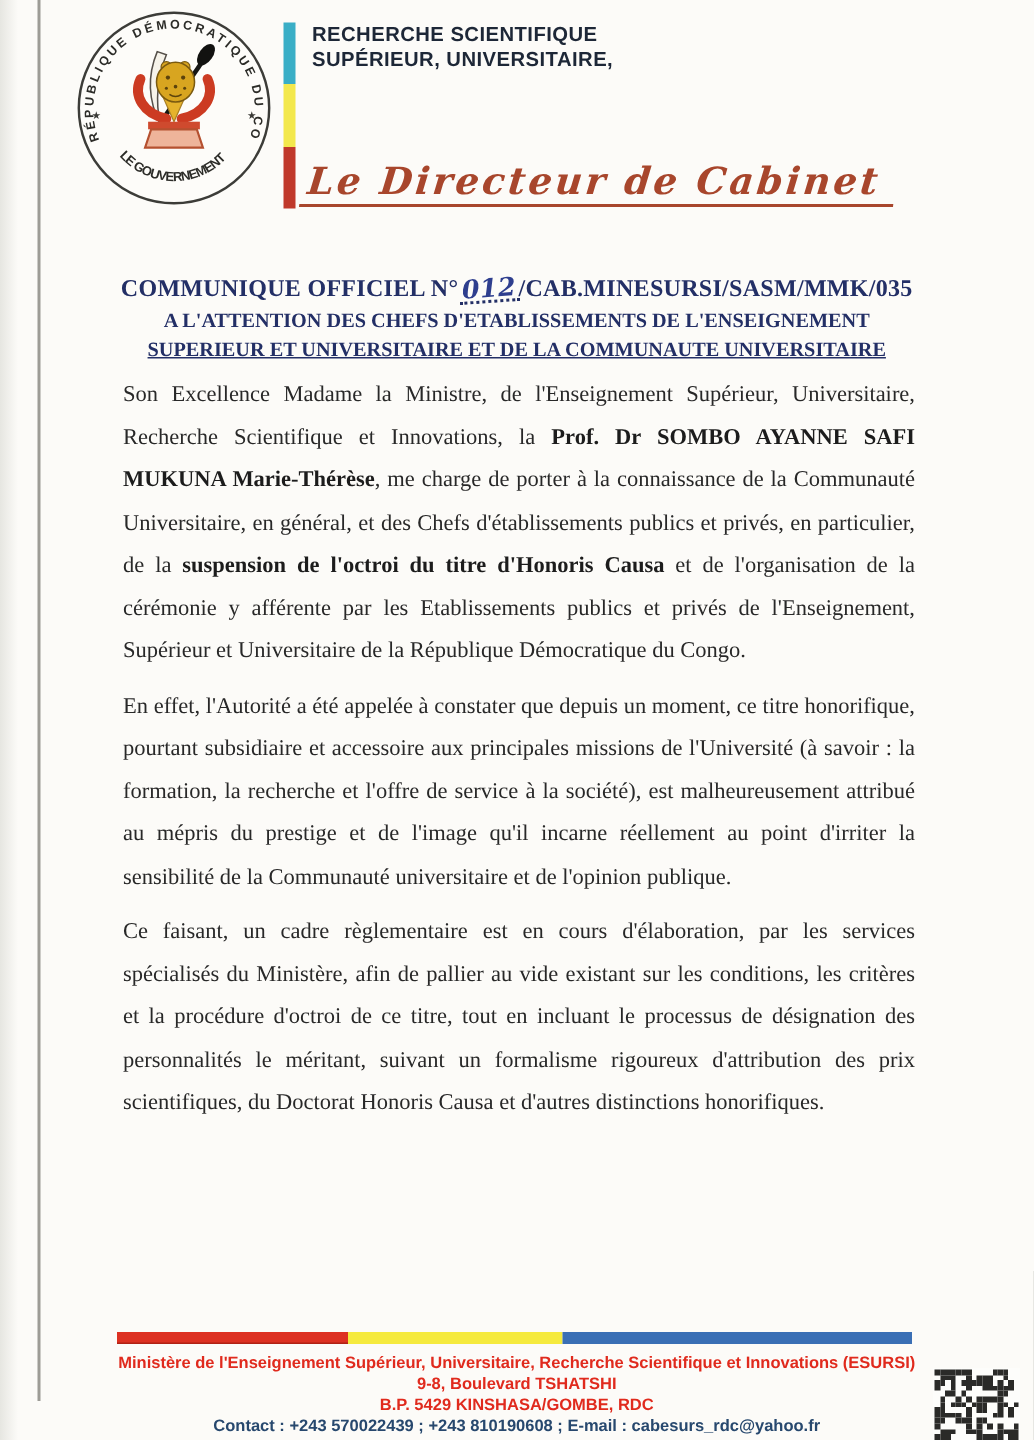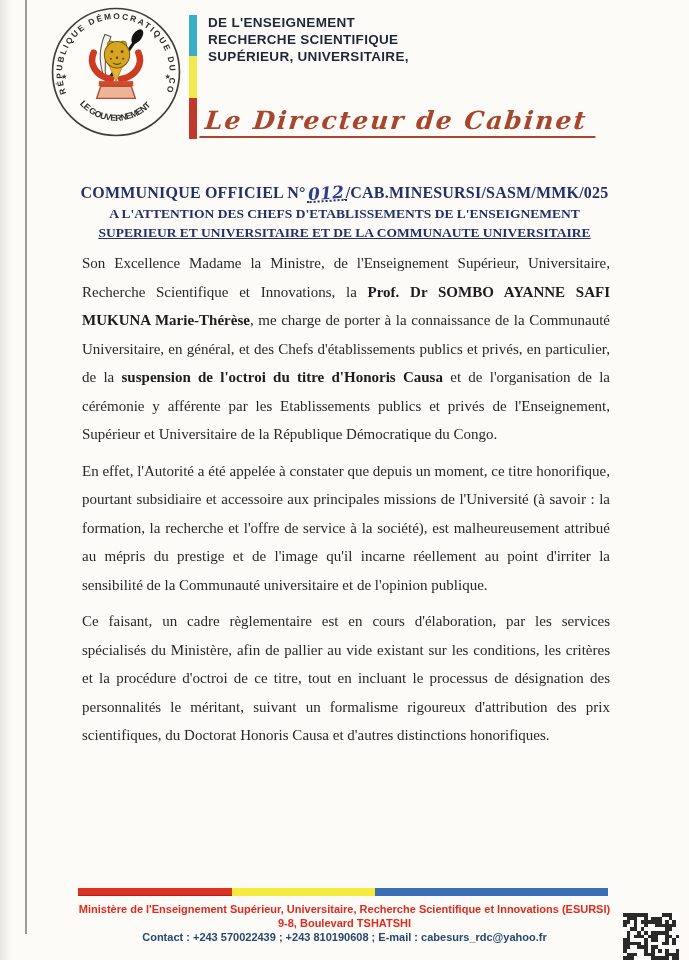--- a/index.html
+++ b/index.html
@@ -100,48 +100,48 @@
     </g>
   </svg>
 
   <div class="vbar">
     <div class="seg seg-cyan"></div>
     <div class="seg seg-yellow"></div>
     <div class="seg seg-red"></div>
   </div>
 
   <div class="ministry">
-    <div>DE L'ENSEIGNEMENT</div>
     <div>RECHERCHE SCIENTIFIQUE</div>
     <div>SUPÉRIEUR, UNIVERSITAIRE,</div>
   </div>
 
   <div class="signature">Le Directeur de Cabinet</div>
 
   <div class="title-block">
-    <div class="t1"><span>COMMUNIQUE OFFICIEL N°</span><span class="t-number">012</span><span>/CAB.MINESURSI/SASM/MMK/025</span></div>
+    <div class="t1"><span>COMMUNIQUE OFFICIEL N°</span><span class="t-number">012</span><span>/CAB.MINESURSI/SASM/MMK/035</span></div>
     <div class="t2">A L'ATTENTION DES CHEFS D'ETABLISSEMENTS DE L'ENSEIGNEMENT</div>
     <div class="t3">SUPERIEUR ET UNIVERSITAIRE ET DE LA COMMUNAUTE UNIVERSITAIRE</div>
   </div>
 
   <div class="body-text">
     <p><span>Son Excellence Madame la Ministre, de l'Enseignement Supérieur, Universitaire, Recherche Scientifique et Innovations, la </span><b>Prof. Dr SOMBO AYANNE SAFI MUKUNA Marie-Thérèse</b><span>, me charge de porter à la connaissance de la Communauté Universitaire, en général, et des Chefs d'établissements publics et privés, en particulier, de la </span><b>suspension de l'octroi du titre d'Honoris Causa</b><span> et de l'organisation de la cérémonie y afférente par les Etablissements publics et privés de l'Enseignement, Supérieur et Universitaire de la République Démocratique du Congo.</span></p>
     <p><span>En effet, l'Autorité a été appelée à constater que depuis un moment, ce titre honorifique, pourtant subsidiaire et accessoire aux principales missions de l'Université (à savoir : la formation, la recherche et l'offre de service à la société), est malheureusement attribué au mépris du prestige et de l'image qu'il incarne réellement au point d'irriter la sensibilité de la Communauté universitaire et de l'opinion publique.</span></p>
     <p><span>Ce faisant, un cadre règlementaire est en cours d'élaboration, par les services spécialisés du Ministère, afin de pallier au vide existant sur les conditions, les critères et la procédure d'octroi de ce titre, tout en incluant le processus de désignation des personnalités le méritant, suivant un formalisme rigoureux d'attribution des prix scientifiques, du Doctorat Honoris Causa et d'autres distinctions honorifiques.</span></p>
   </div>
 
   <div class="hbar">
     <div class="h-red"></div>
     <div class="h-yellow"></div>
     <div class="h-blue"></div>
   </div>
 
   <div class="footer-text">
     <div>Ministère de l'Enseignement Supérieur, Universitaire, Recherche Scientifique et Innovations (ESURSI)</div>
     <div>9-8, Boulevard TSHATSHI</div>
+    <div>B.P. 5429 KINSHASA/GOMBE, RDC</div>
     <div class="footer-contact">Contact : +243 570022439 ;  +243 810190608 ; E-mail : cabesurs_rdc@yahoo.fr</div>
   </div>
 
   <div class="qr">
       <i style="opacity:1"></i>
       <i style="opacity:1"></i>
       <i style="opacity:1"></i>
       <i style="opacity:1"></i>
       <i style="opacity:1"></i>
       <i style="opacity:1"></i>

